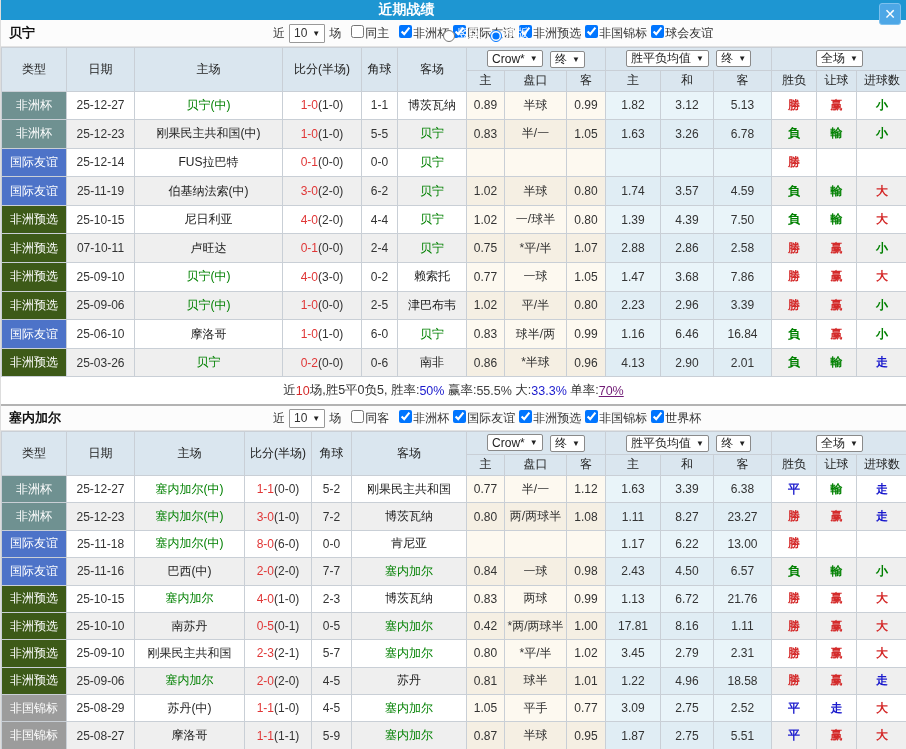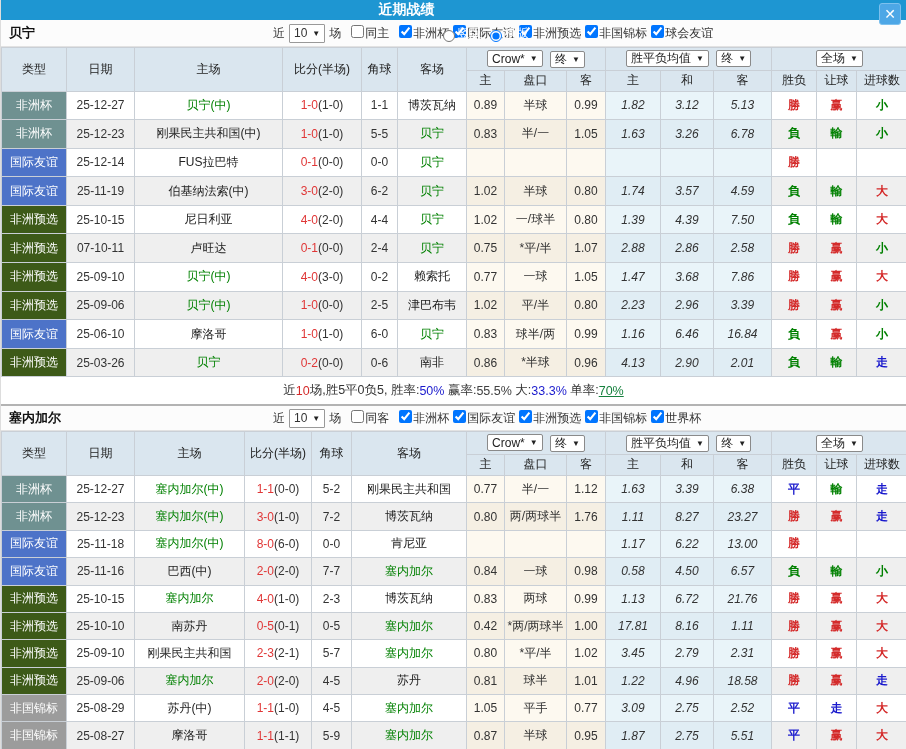--- a/index.html
+++ b/index.html
@@ -32,21 +32,21 @@
   th,td{border:1px solid #c9cfd6;overflow:hidden;white-space:nowrap;font-weight:normal;}
   thead th{background:var(--headerbg);height:21px;color:#222;}
   thead .grp{padding:2px 0;}
   .hsel{display:inline-flex;align-items:center;background:#fff;border:1px solid #8a8a8a;border-radius:2px;height:17px;padding:0 4px;margin:0 2px;font-size:12px;cursor:pointer;}
   tbody tr{height:28.6px;background:#fff;}
   .tbl-sen tbody tr{height:27.4px;}
   tbody tr:nth-child(even){background:var(--stripe);}
   td.c-type{color:#fff;font-size:12px;}
   td.c-odds{background:var(--cream);}
   tbody tr:nth-child(even) td.c-odds{background:var(--cream2);}
-  td.c-avg{background:var(--lblue);font-style:italic;}
+  td.c-avg{background:var(--lblue);}
   tbody tr:nth-child(even) td.c-avg{background:var(--lblue2);}
   td.c-team{color:#222;}
   td.c-team.hl{color:var(--green);}
   .sc{color:var(--scorered);}
   .ht{color:#333;}
   td.c-res{font-weight:bold;}
   
   .summary-row{height:27px;display:flex;align-items:center;justify-content:center;font-size:12.5px;background:#fff;}
   .summary-row span{white-space:pre;}
 </style>
@@ -346,21 +346,21 @@
   <div class="summary-row">
       <span style="color: rgb(51, 51, 51);">近</span>
       <span style="color: rgb(212, 42, 42);">10</span>
       <span style="color: rgb(51, 51, 51);">场,胜5平0负5, 胜率:</span>
       <span style="color: rgb(26, 26, 205);">50%</span>
       <span style="color: rgb(51, 51, 51);"> 赢率:</span>
       <span style="color: #404040;">55.5%</span>
       <span style="color: rgb(51, 51, 51);"> 大:</span>
       <span style="color: rgb(26, 26, 205);">33.3%</span>
       <span style="color: rgb(51, 51, 51);"> 单率:</span>
-      <span style="color: #15803d; text-decoration: underline;">70%</span>
+      <span style="color: #701a75; text-decoration: underline;">70%</span>
     </div>
 
   <div class="filter-row sep">
     <span class="team-name">塞内加尔</span>
     <span>近</span>
     <span class="selbox">
       <span>10</span>
       <span class="caret"></span>
     </span>
     <span>场</span>
@@ -477,21 +477,21 @@
         </tr>
         <tr>
           <td class="c-type" style="background: rgb(111, 145, 145);">非洲杯</td>
           <td class="c-date">25-12-23</td>
           <td class="c-team hl">塞内加尔(中)</td>
           <td class="c-score"><span class="sc">3-0</span><span class="ht">(1-0)</span></td>
           <td class="c-corner">7-2</td>
           <td class="c-team">博茨瓦纳</td>
           <td class="c-odds">0.80</td>
           <td class="c-odds">两/两球半</td>
-          <td class="c-odds">1.76</td>
+          <td class="c-odds">1.08</td>
           <td class="c-avg">1.11</td>
           <td class="c-avg">8.27</td>
           <td class="c-avg">23.27</td>
           <td class="c-res" style="color: rgb(212, 42, 42);">勝</td>
           <td class="c-res" style="color: rgb(212, 42, 42);">赢</td>
           <td class="c-res" style="color: rgb(26, 26, 205);">走</td>
         </tr>
         <tr>
           <td class="c-type" style="background: rgb(77, 115, 200);">国际友谊</td>
           <td class="c-date">25-11-18</td>
@@ -512,21 +512,21 @@
         <tr>
           <td class="c-type" style="background: rgb(77, 115, 200);">国际友谊</td>
           <td class="c-date">25-11-16</td>
           <td class="c-team">巴西(中)</td>
           <td class="c-score"><span class="sc">2-0</span><span class="ht">(2-0)</span></td>
           <td class="c-corner">7-7</td>
           <td class="c-team hl">塞内加尔</td>
           <td class="c-odds">0.84</td>
           <td class="c-odds">一球</td>
           <td class="c-odds">0.98</td>
-          <td class="c-avg">0.58</td>
+          <td class="c-avg">2.43</td>
           <td class="c-avg">4.50</td>
           <td class="c-avg">6.57</td>
           <td class="c-res" style="color: rgb(0, 128, 0);">負</td>
           <td class="c-res" style="color: rgb(0, 128, 0);">輸</td>
           <td class="c-res" style="color: rgb(0, 128, 0);">小</td>
         </tr>
         <tr>
           <td class="c-type" style="background: rgb(61, 90, 24);">非洲预选</td>
           <td class="c-date">25-10-15</td>
           <td class="c-team hl">塞内加尔</td>

